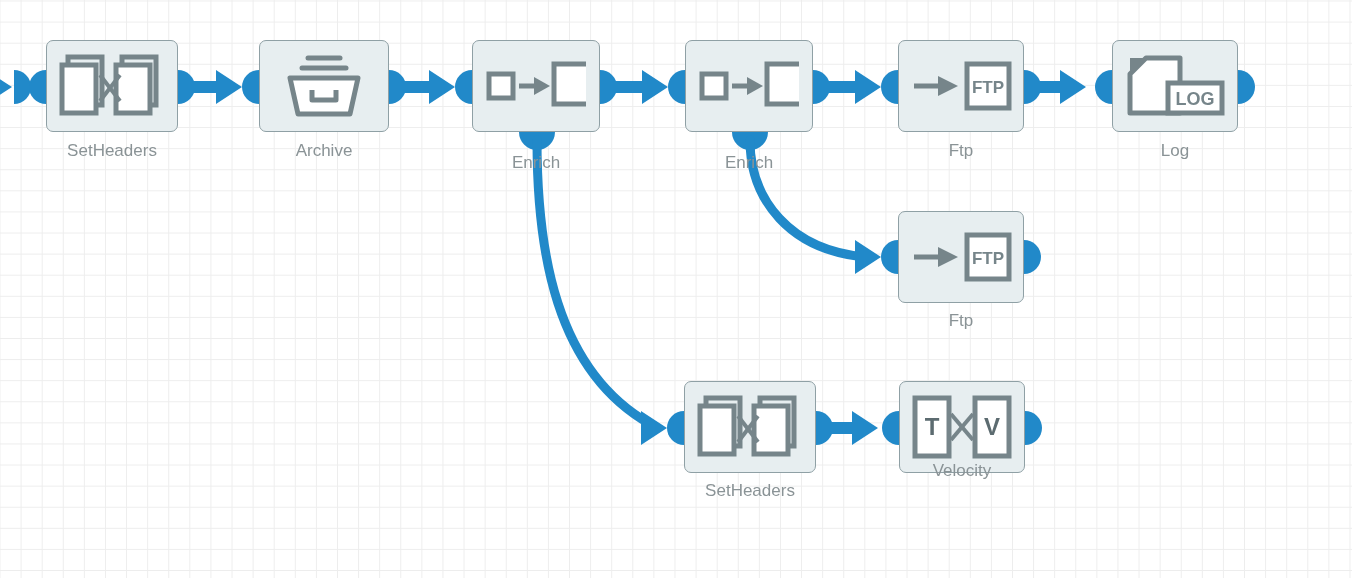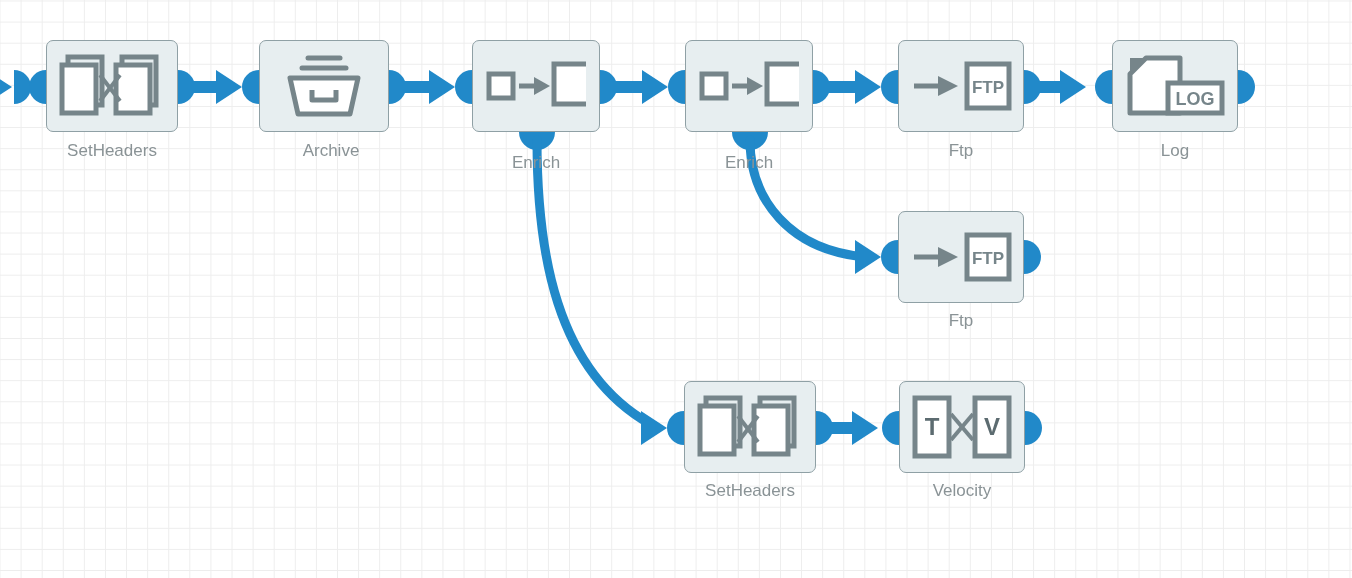--- a/index.html
+++ b/index.html
@@ -143,21 +143,21 @@
   <div class="node" style="left:259px;top:40px;width:130px;height:92px;">
     <svg class="icon" width="84" height="68" viewBox="0 0 84 68">
       <g stroke="#76858a" stroke-width="5" fill="none" stroke-linecap="round">
         <path d="M26,6 L58,6"></path>
         <path d="M20,16 L64,16"></path>
       </g>
       <path d="M8,26 L76,26 L68,62 L16,62 Z" fill="#ffffff" stroke="#76858a" stroke-width="5" stroke-linejoin="round"></path>
       <path d="M30,38 L30,48 L54,48 L54,38" fill="none" stroke="#76858a" stroke-width="5" stroke-linejoin="round"></path>
     </svg>
   </div>
-  <div class="nlabel" style="left:266px;top:142px;width:130px;">Archive</div>
+  <div class="nlabel" style="left:259px;top:142px;width:130px;">Archive</div>
 
   <div class="node" style="left:472px;top:40px;width:128px;height:92px;">
     <svg class="icon" width="100" height="52" viewBox="0 0 100 52">
       <rect x="3" y="14" width="24" height="24" fill="#ffffff" stroke="#76858a" stroke-width="5"></rect>
       <path d="M33,26 L54,26" stroke="#76858a" stroke-width="5"></path>
       <path d="M48,17 L64,26 L48,35 Z" fill="#76858a"></path>
       <rect x="68" y="4" width="40" height="40" fill="#ffffff" stroke="#76858a" stroke-width="5"></rect>
     </svg>
   </div>
   <div class="nlabel" style="left:472px;top:154px;width:128px;">Enrich</div>
@@ -223,15 +223,15 @@
       <rect x="4" y="4" width="34" height="58" fill="#ffffff" stroke="#76858a" stroke-width="5"></rect>
       <rect x="64" y="4" width="34" height="58" fill="#ffffff" stroke="#76858a" stroke-width="5"></rect>
       <g stroke="#76858a" stroke-width="4" fill="none">
         <path d="M40,20 L62,46"></path>
         <path d="M62,20 L40,46"></path>
       </g>
       <text x="21" y="41" text-anchor="middle" font-family="Liberation Sans, sans-serif" font-size="24" font-weight="bold" fill="#5c6b70">T</text>
       <text x="81" y="41" text-anchor="middle" font-family="Liberation Sans, sans-serif" font-size="24" font-weight="bold" fill="#5c6b70">V</text>
     </svg>
   </div>
-  <div class="nlabel" style="left:899px;top:482px;width:126px;">Velocity</div>
+  <div class="nlabel" style="left:899px;top:462px;width:126px;">Velocity</div>
 
 </div>
 
 </body></html>

